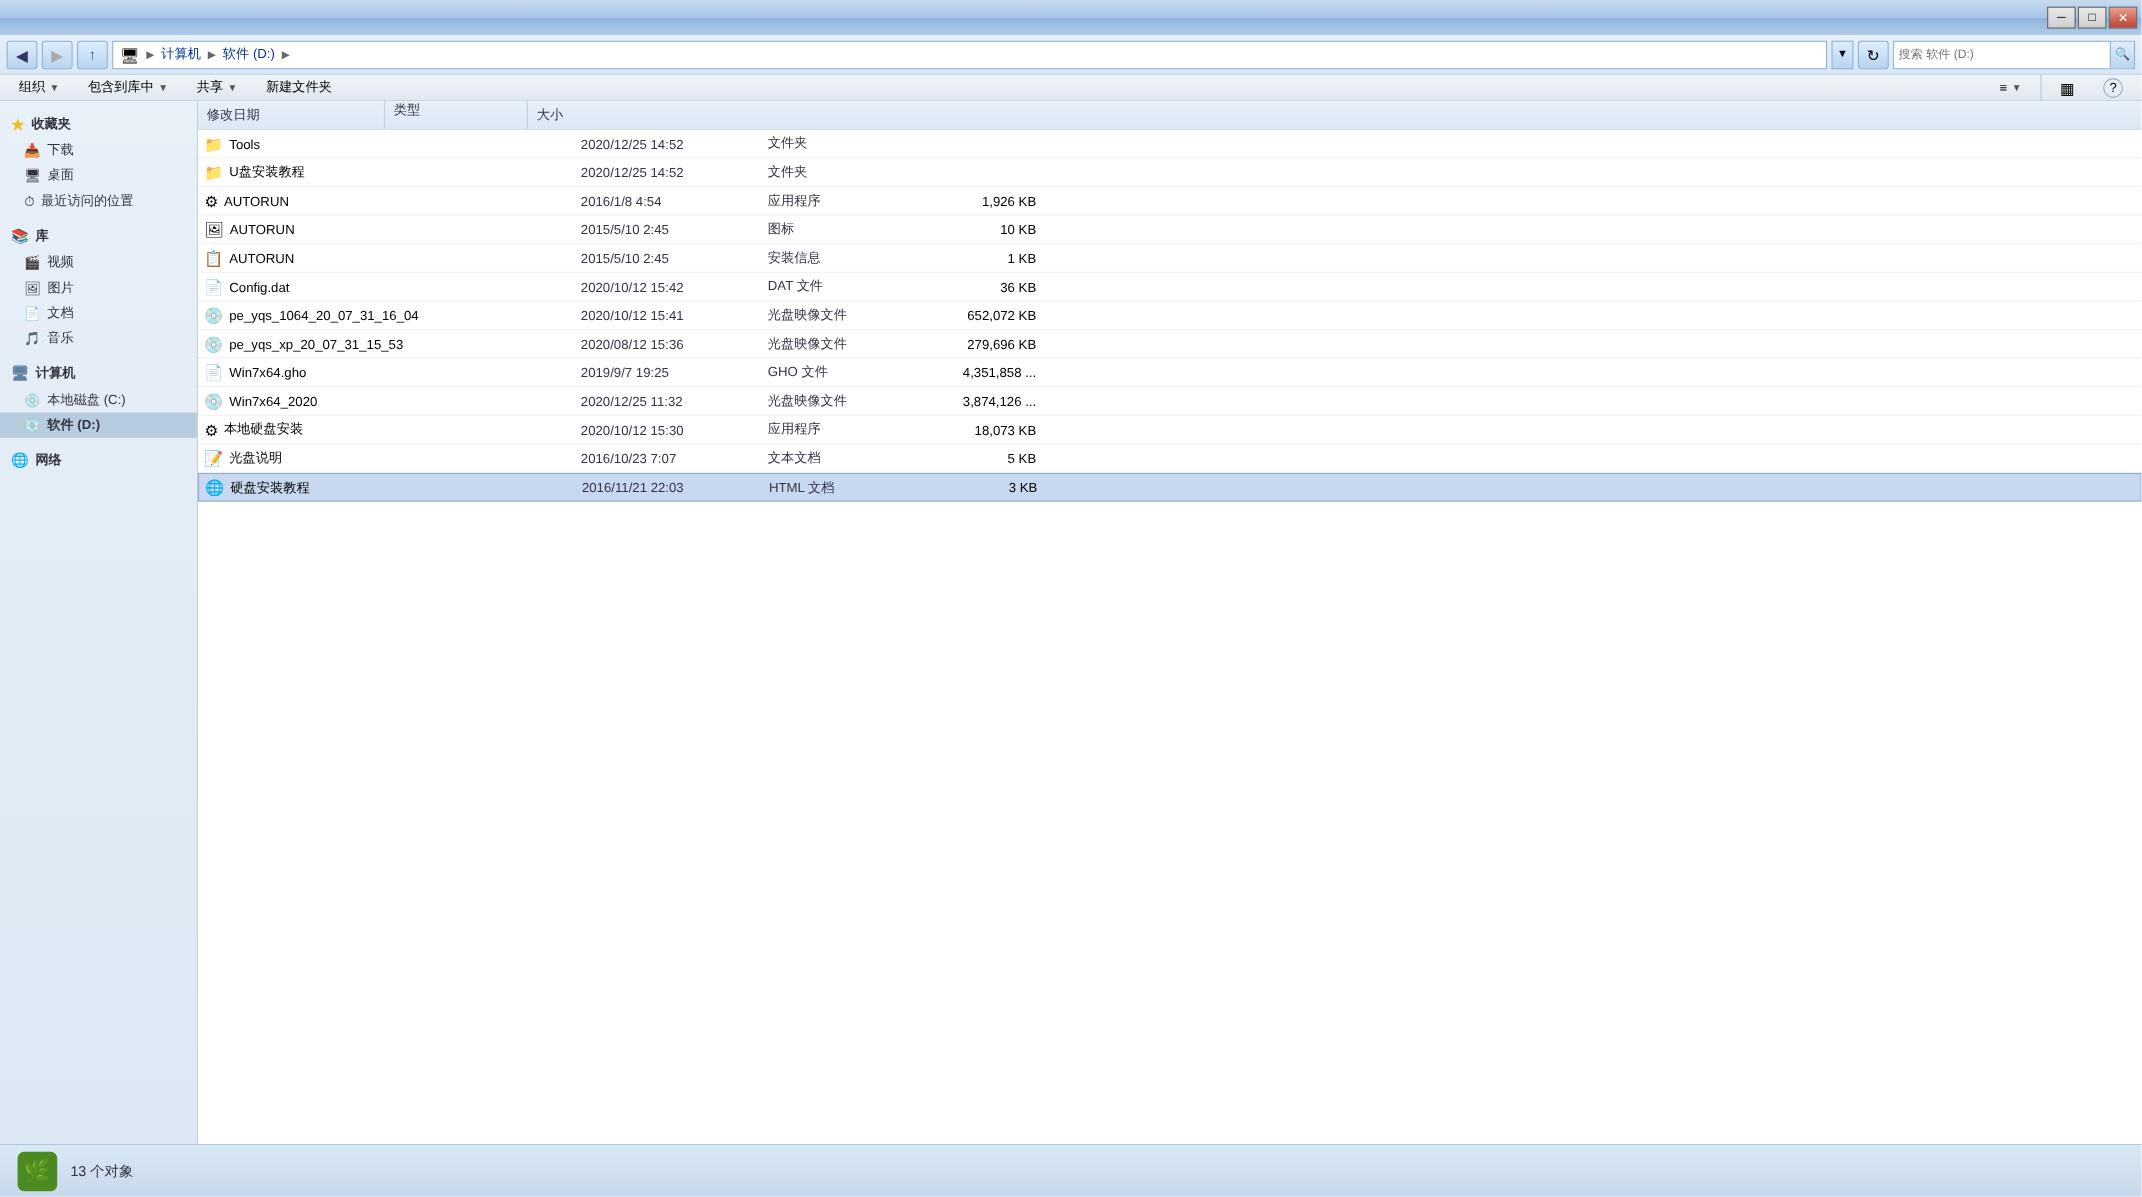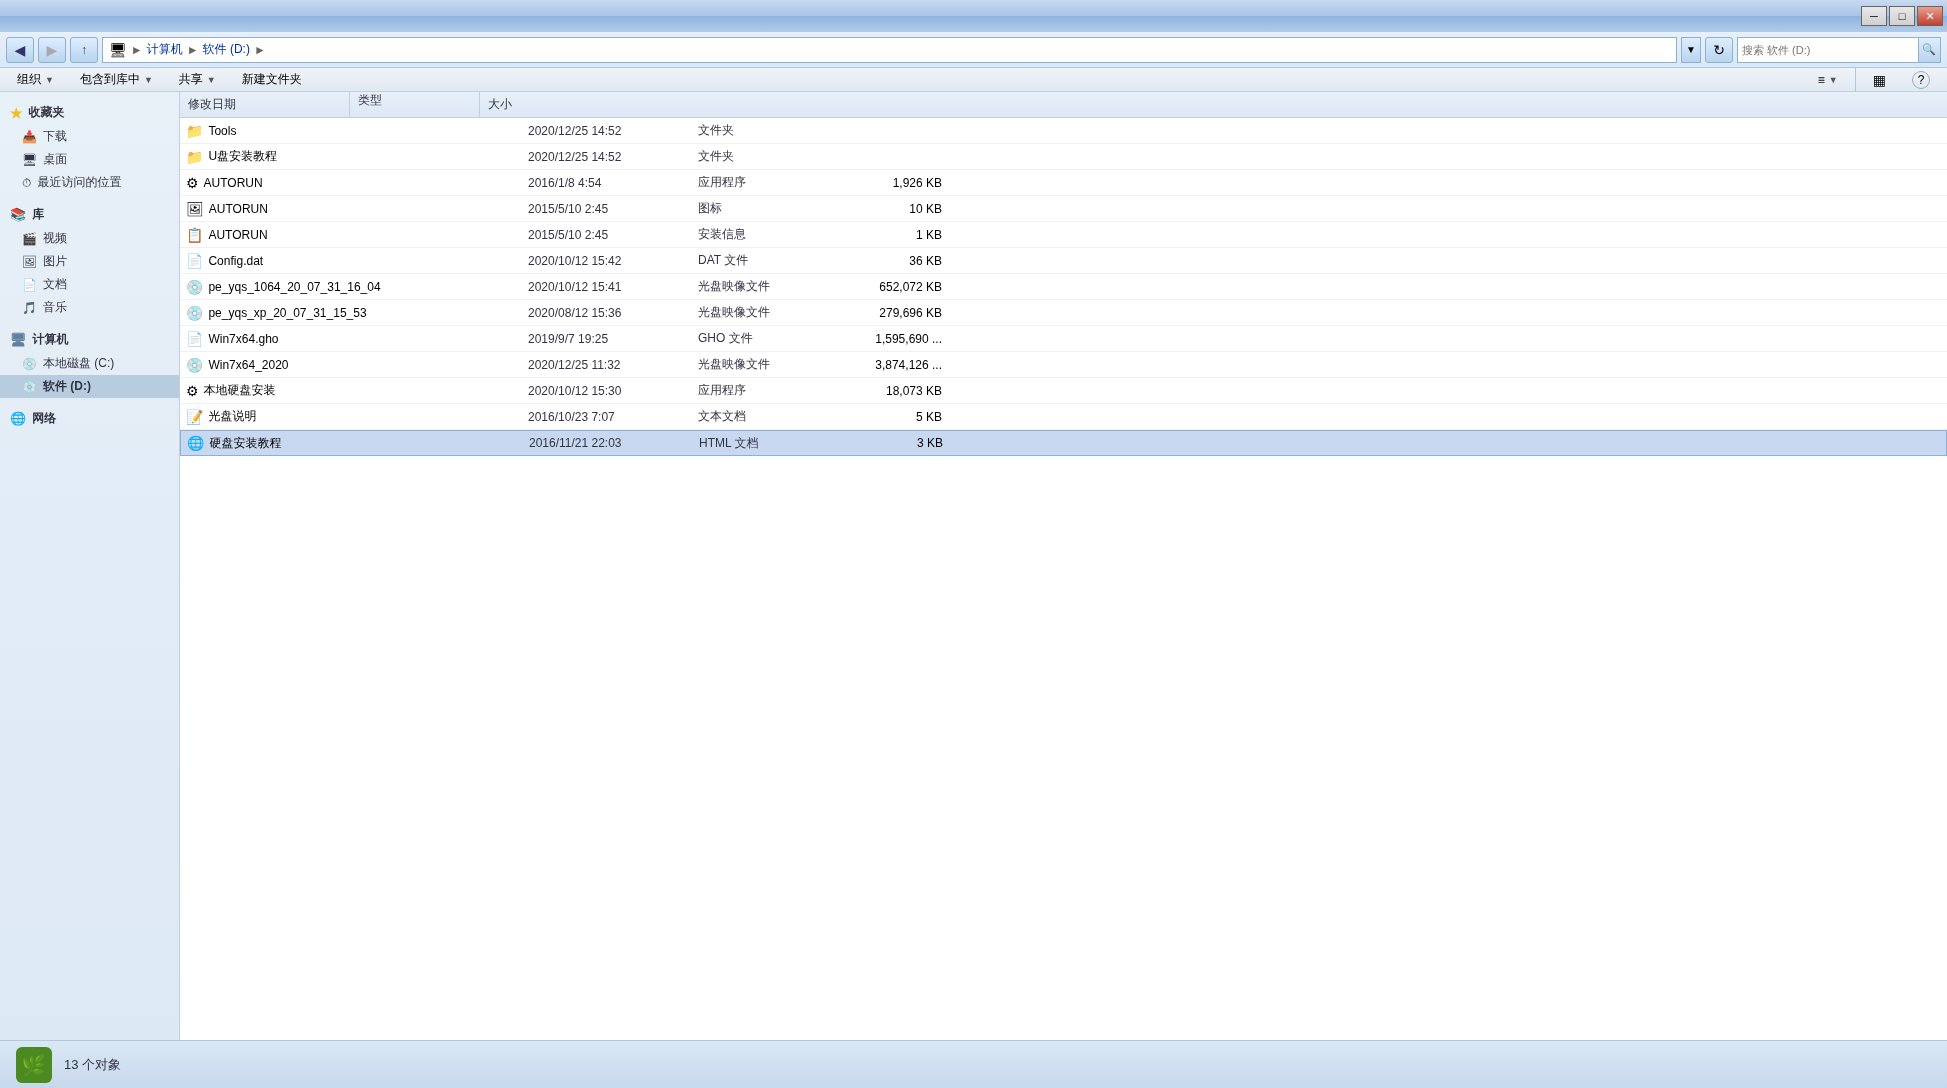--- a/index.html
+++ b/index.html
@@ -98,21 +98,21 @@
       border: 1px solid #90b0d0;
       background: linear-gradient(to bottom, #ddeeff, #b8d4ee);
       cursor: pointer;
       display: flex;
       align-items: center;
       justify-content: center;
       border-radius: 3px;
       font-size: 14px;
     }
     .search-box {
-      width: 204px;
+      width: 220px;
       height: 26px;
       border: 1px solid #90b0d0;
       display: flex;
       align-items: center;
       background: white;
       justify-content: center;
     }
     .search-input {
       flex: 1;
       border: none;
@@ -541,21 +541,21 @@
     <div class="cell-type">光盘映像文件</div>
     <div class="cell-size">279,696 KB</div>
   </div>
         <div class="file-row">
     <div class="cell-name">
       <span class="file-icon">📄</span>
       <span>Win7x64.gho</span>
     </div>
     <div class="cell-date">2019/9/7 19:25</div>
     <div class="cell-type">GHO 文件</div>
-    <div class="cell-size">1,595,690 ...</div>
+    <div class="cell-size">4,351,858 ...</div>
   </div>
         <div class="file-row">
     <div class="cell-name">
       <span class="file-icon">💿</span>
       <span>Win7x64_2020</span>
     </div>
     <div class="cell-date">2020/12/25 11:32</div>
     <div class="cell-type">光盘映像文件</div>
     <div class="cell-size">3,874,126 ...</div>
   </div>

